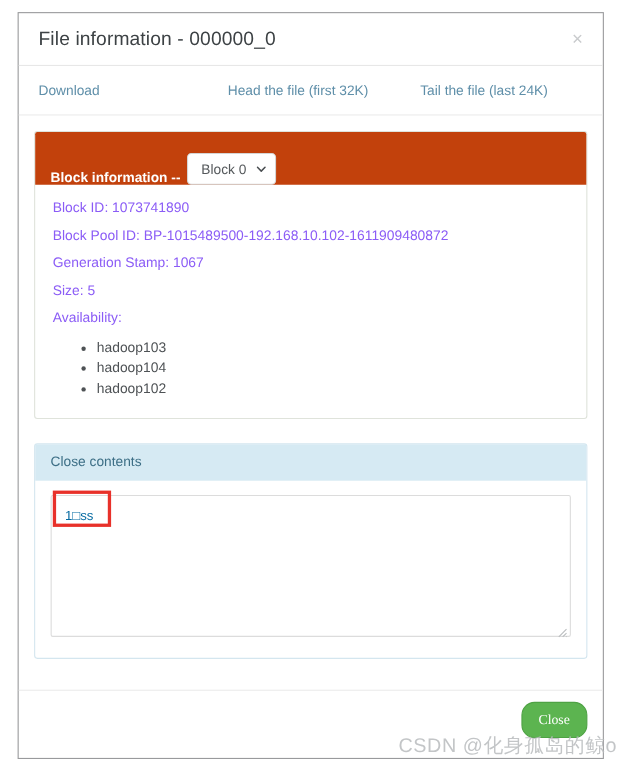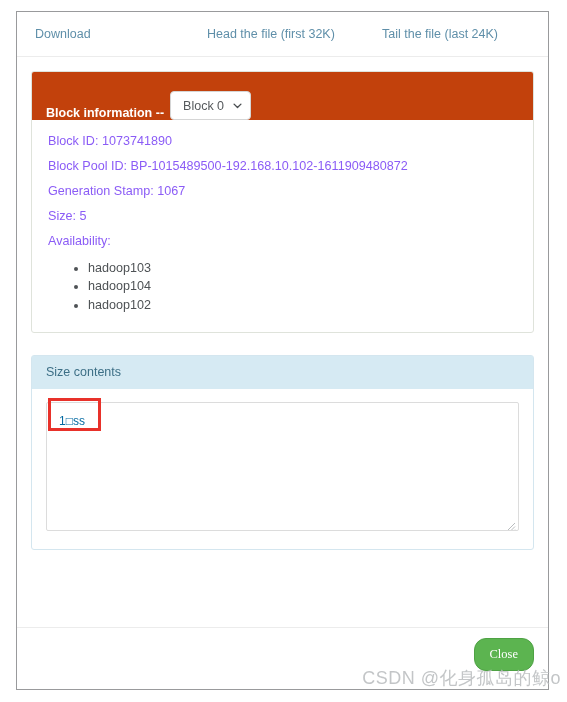--- a/index.html
+++ b/index.html
@@ -252,20 +252,24 @@
     font-family: "Liberation Sans", sans-serif;
     pointer-events: none;
     letter-spacing: .5px;
   }
 </style>
 </head>
 <body>
 
 <div id="modal">
 
+  <div id="modal-header">
+    <span id="modal-title">File information - 000000_0</span>
+    <button id="close-x">×</button>
+  </div>
 
   <div id="links-row">
     <a class="file-link" id="link-download">Download</a>
     <a class="file-link" id="link-head">Head the file (first 32K)</a>
     <a class="file-link" id="link-tail">Tail the file (last 24K)</a>
   </div>
 
   <div id="modal-body">
 
     <div id="block-panel">
@@ -289,21 +293,21 @@
         <ul id="availability-list">
           <li>hadoop103</li>
           <li>hadoop104</li>
           <li>hadoop102</li>
         </ul>
       </div>
     </div>
 
     <div id="contents-panel">
       <div id="contents-panel-heading">
-        <span id="contents-panel-title">Size contents</span>
+        <span id="contents-panel-title">Close contents</span>
       </div>
       <div id="contents-panel-body">
         <div id="file-textarea-wrap">
           <textarea id="file-textarea" placeholder="" style="">1□ss</textarea>
           <svg id="resize-grip" viewBox="0 0 11 11">
             <path d="M10 3 L3 10 M10 6.5 L6.5 10 M10 9.6 L9.6 10" stroke="#b9bcbe" stroke-width="1" fill="none"></path>
           </svg>
           <div id="annotation-box"></div>
         </div>
       </div>

